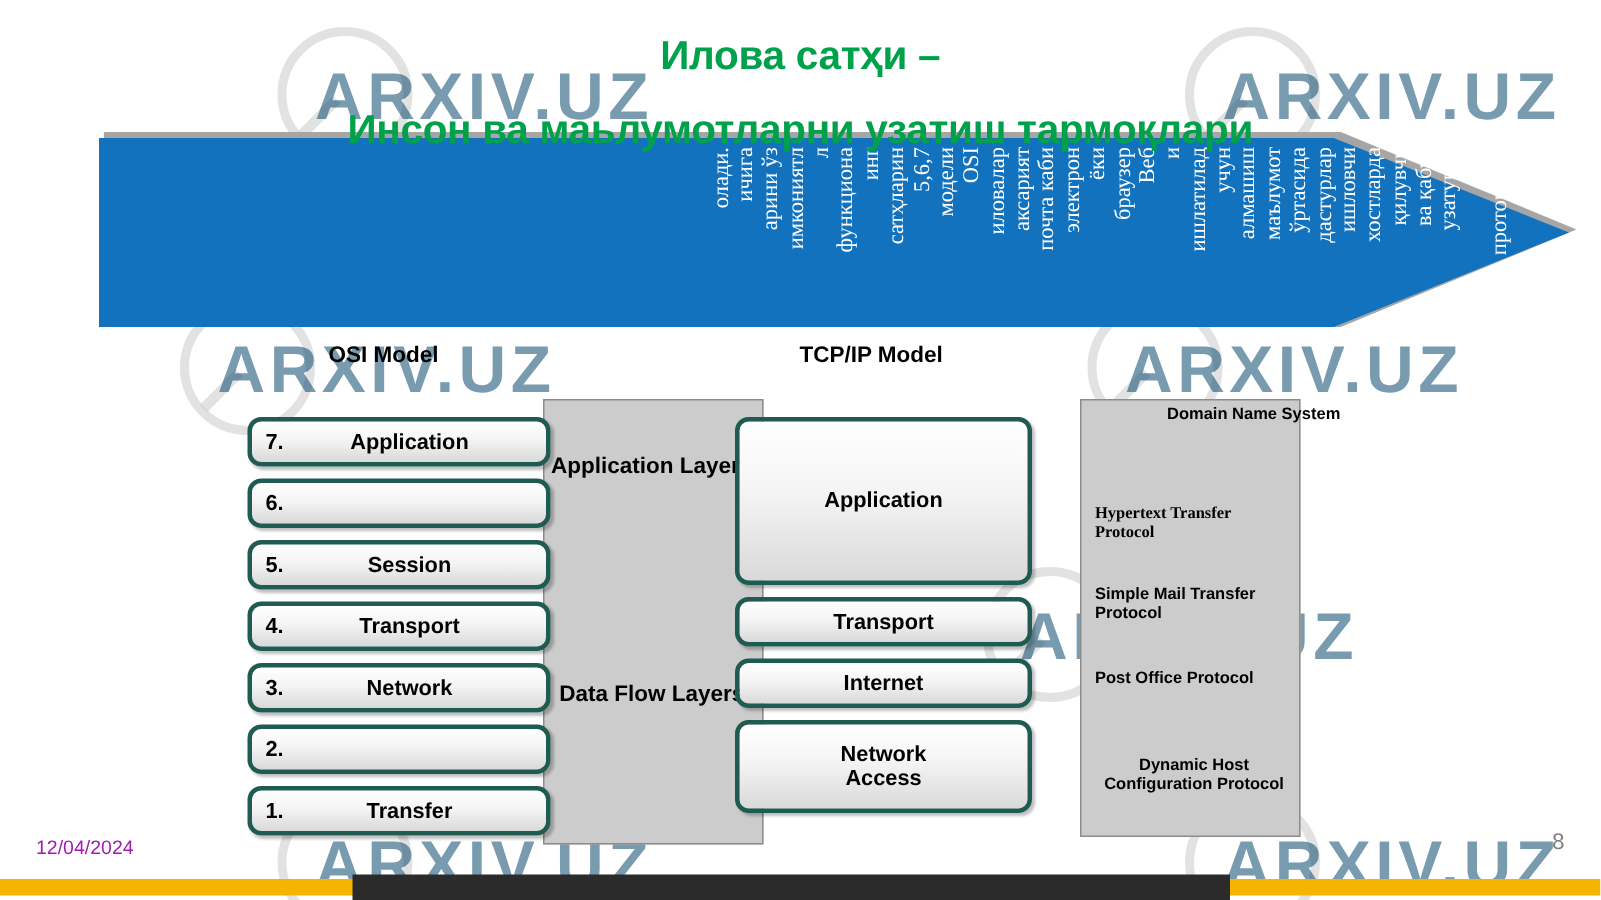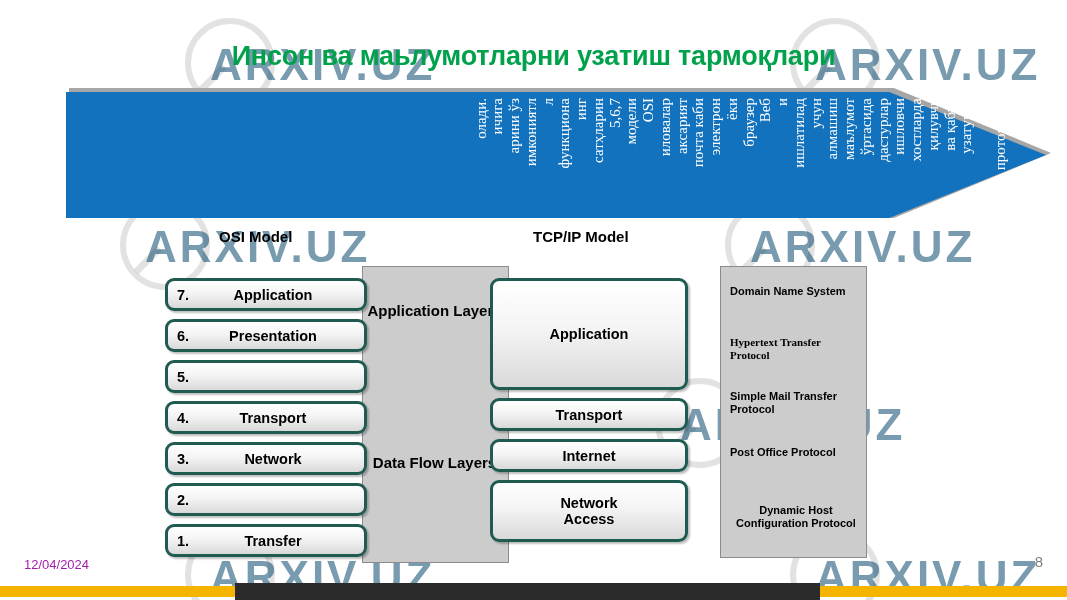--- a/index.html
+++ b/index.html
@@ -185,20 +185,21 @@
   <div class="wm" style="left:680px;top:400px;font-size:44px;">ARXIV.UZ</div>
 
   <div class="wm-ring" style="left:185px;top:530px;width:78px;height:78px;"></div>
   <div class="wm" style="left:210px;top:552px;font-size:44px;">ARXIV.UZ</div>
 
   <div class="wm-ring" style="left:790px;top:530px;width:78px;height:78px;"></div>
   <div class="wm" style="left:815px;top:552px;font-size:44px;">ARXIV.UZ</div>
 </div>
 
 <div class="title">
+  <span class="l1">Илова сатҳи –</span>
   <span class="l2">Инсон ва маьлумотларни узатиш тармоқлари</span>
 </div>
 
 <div class="banner-wrap">
   <div class="banner-shadow"></div>
   <div class="banner"></div>
   <div class="banner-text" id="banner-text">
       <div class="vword">Илова</div>
       <div class="vword">сатҳи</div>
       <div class="vword">протоколла</div>
@@ -247,24 +248,24 @@
   <div class="mid-label mid-app">Application Layers</div>
   <div class="mid-label mid-flow">Data Flow Layers</div>
 
   <div id="osi-boxes">
       <div class="layerbox osi-box" style="top: 12px;">
         <span class="osi-num">7.</span>
         <span class="osi-name">Application</span>
       </div>
       <div class="layerbox osi-box" style="top: 53px;">
         <span class="osi-num">6.</span>
-        <span class="osi-name">Presentation</span>
       </div>
       <div class="layerbox osi-box" style="top: 94px;">
         <span class="osi-num">5.</span>
+        <span class="osi-name">Session</span>
       </div>
       <div class="layerbox osi-box" style="top: 135px;">
         <span class="osi-num">4.</span>
         <span class="osi-name">Transport</span>
       </div>
       <div class="layerbox osi-box" style="top: 176px;">
         <span class="osi-num">3.</span>
         <span class="osi-name">Network</span>
       </div>
       <div class="layerbox osi-box" style="top: 217px;">
@@ -284,21 +285,21 @@
       </div>
       <div class="layerbox tcp-box" style="top: 173px; height: 33px;">
         <span style="white-space: pre-line;">Internet</span>
       </div>
       <div class="layerbox tcp-box" style="top: 214px; height: 62px;">
         <span style="white-space: pre-line;">Network
 Access</span>
       </div>
     </div>
   <div id="proto-list">
-      <div class="proto" style="top: 19px;">Domain Name System</div>
+      <div class="proto" style="top: 4px; margin-left: 48px;">Domain Name System</div>
       <div class="proto" style="top: 70px; font-family: Liberation Serif, serif;">Hypertext Transfer Protocol</div>
       <div class="proto" style="top: 124px;">Simple Mail Transfer Protocol</div>
       <div class="proto" style="top: 180px;">Post Office Protocol</div>
       <div class="proto" style="top: 238px; text-align: center;">Dynamic Host Configuration Protocol</div>
     </div>
 
 </div>
 
 <div class="footer-date">12/04/2024</div>
 <div class="footer-page">8</div>

